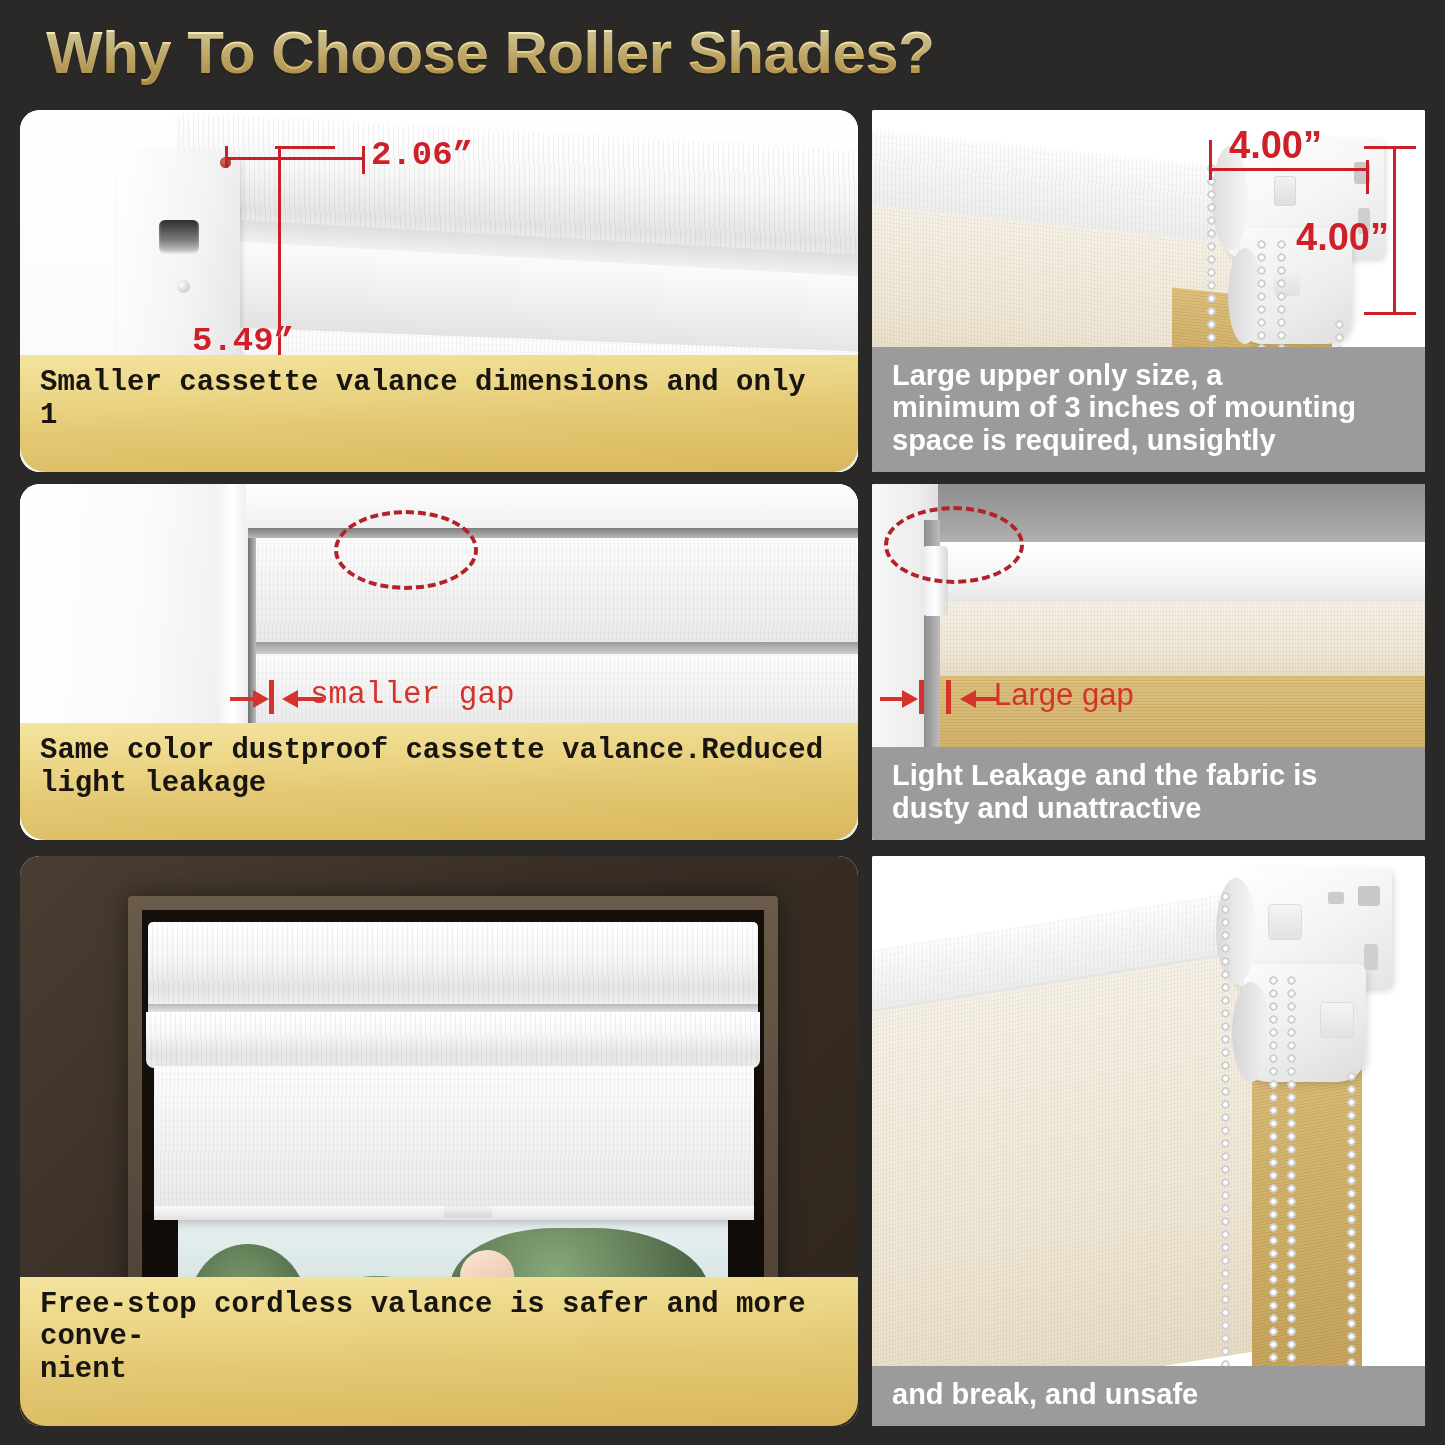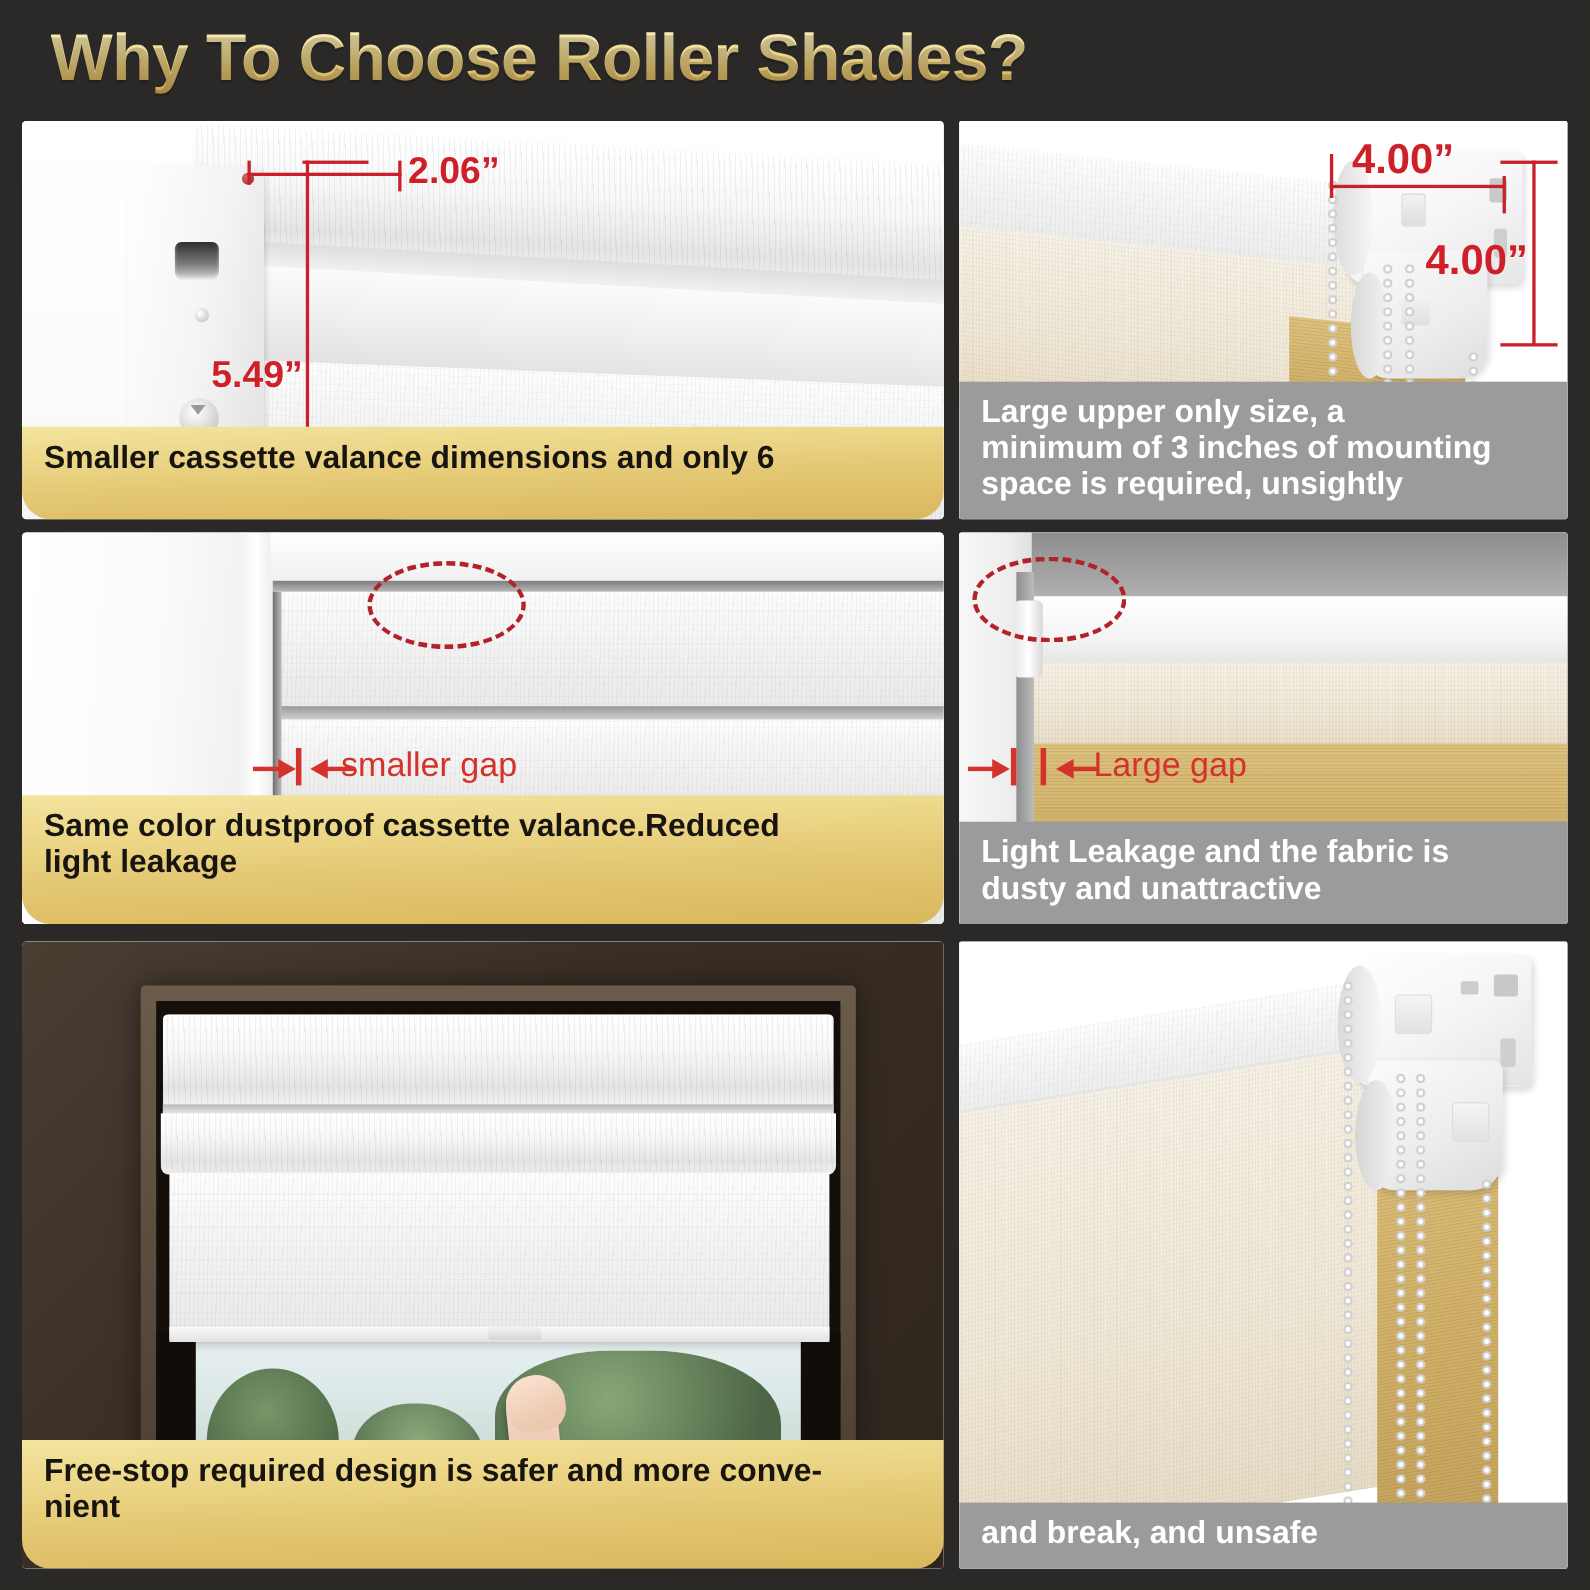--- a/index.html
+++ b/index.html
@@ -21,21 +21,21 @@
     font-size: 60px; font-weight: bold; letter-spacing: -0.5px;
     background: linear-gradient(180deg, #fdf3c8 0%, #f5e6a8 28%, #e3c574 62%, #c9a44f 100%);
     -webkit-background-clip: text; background-clip: text;
     -webkit-text-fill-color: transparent; color: #e9d189;
     text-shadow: 0 2px 0 rgba(0,0,0,0.18);
     white-space: nowrap;
   }
 
   
   .panel { position: absolute; overflow: hidden; background: #ffffff; }
-  .panel.left  { border-radius: 4px; }
+  .panel.left  { border-radius: 20px; font-family: Liberation Mono, monospace; }
   .panel.right { border-radius: 2px; padding-left: 20px; }
 
   .scene { position: absolute; inset: 0; overflow: hidden; }
 
   
   .cap {
     position: absolute; left: 0; right: 0; bottom: 0;
     padding: 12px 20px 14px 20px;
     font-weight: bold; line-height: 1.12;
   }
@@ -146,21 +146,21 @@
       <div class="tick-v" style="left:342px;top:36px;height:28px;"></div>
       <div class="dim-label" style="left:351px;top:26px;">2.06”</div>
 
       <div class="tick-h" style="left:255px;top:36px;width:60px;"></div>
       <div class="dim-line-v" style="left:258px;top:36px;height:290px;"></div>
       <div class="tick-h" style="left:248px;top:324px;width:62px;"></div>
       <div class="dim-label" style="left:172px;top:212px;">5.49”</div>
     </div>
 
     <div class="cap gold">
-      <span>Smaller cassette valance dimensions and only 6</span>
+      <span>Smaller cassette valance dimensions and only 1</span>
     </div>
   </div>
 
   <div class="panel right" style="left:872px; top:110px; width:553px; height:362px;">
     <div class="scene">
       <div style="position:absolute;inset:0;background:#ffffff;"></div>
 
       <div class="fabric-white" style="position:absolute;left:0;top:42px;width:420px;height:96px;
            transform:skewY(6deg);"></div>
 
@@ -333,21 +333,21 @@
            box-shadow:0 4px 10px rgba(0,0,0,.25);"></div>
 
       <div style="position:absolute;left:134px;top:350px;width:600px;height:14px;
            background:linear-gradient(180deg,#fafafa,#e2e2e2);"></div>
 
       <div style="position:absolute;left:424px;top:350px;width:48px;height:12px;border-radius:2px;
            background:linear-gradient(180deg,#f4f4f4,#d5d5d5);"></div>
     </div>
 
     <div class="cap gold">
-      <span>Free-stop required design is safer and more conve-</span>
+      <span>Free-stop cordless valance is safer and more conve-</span>
       <span>nient</span>
     </div>
   </div>
 
   <div class="panel right" style="left:872px; top:856px; width:553px; height:570px;">
     <div class="scene">
       <div style="position:absolute;inset:0;background:#ffffff;"></div>
 
       <div class="fabric-white" style="position:absolute;left:-10px;top:62px;width:420px;height:80px;
            transform:skewY(-9deg);"></div>

